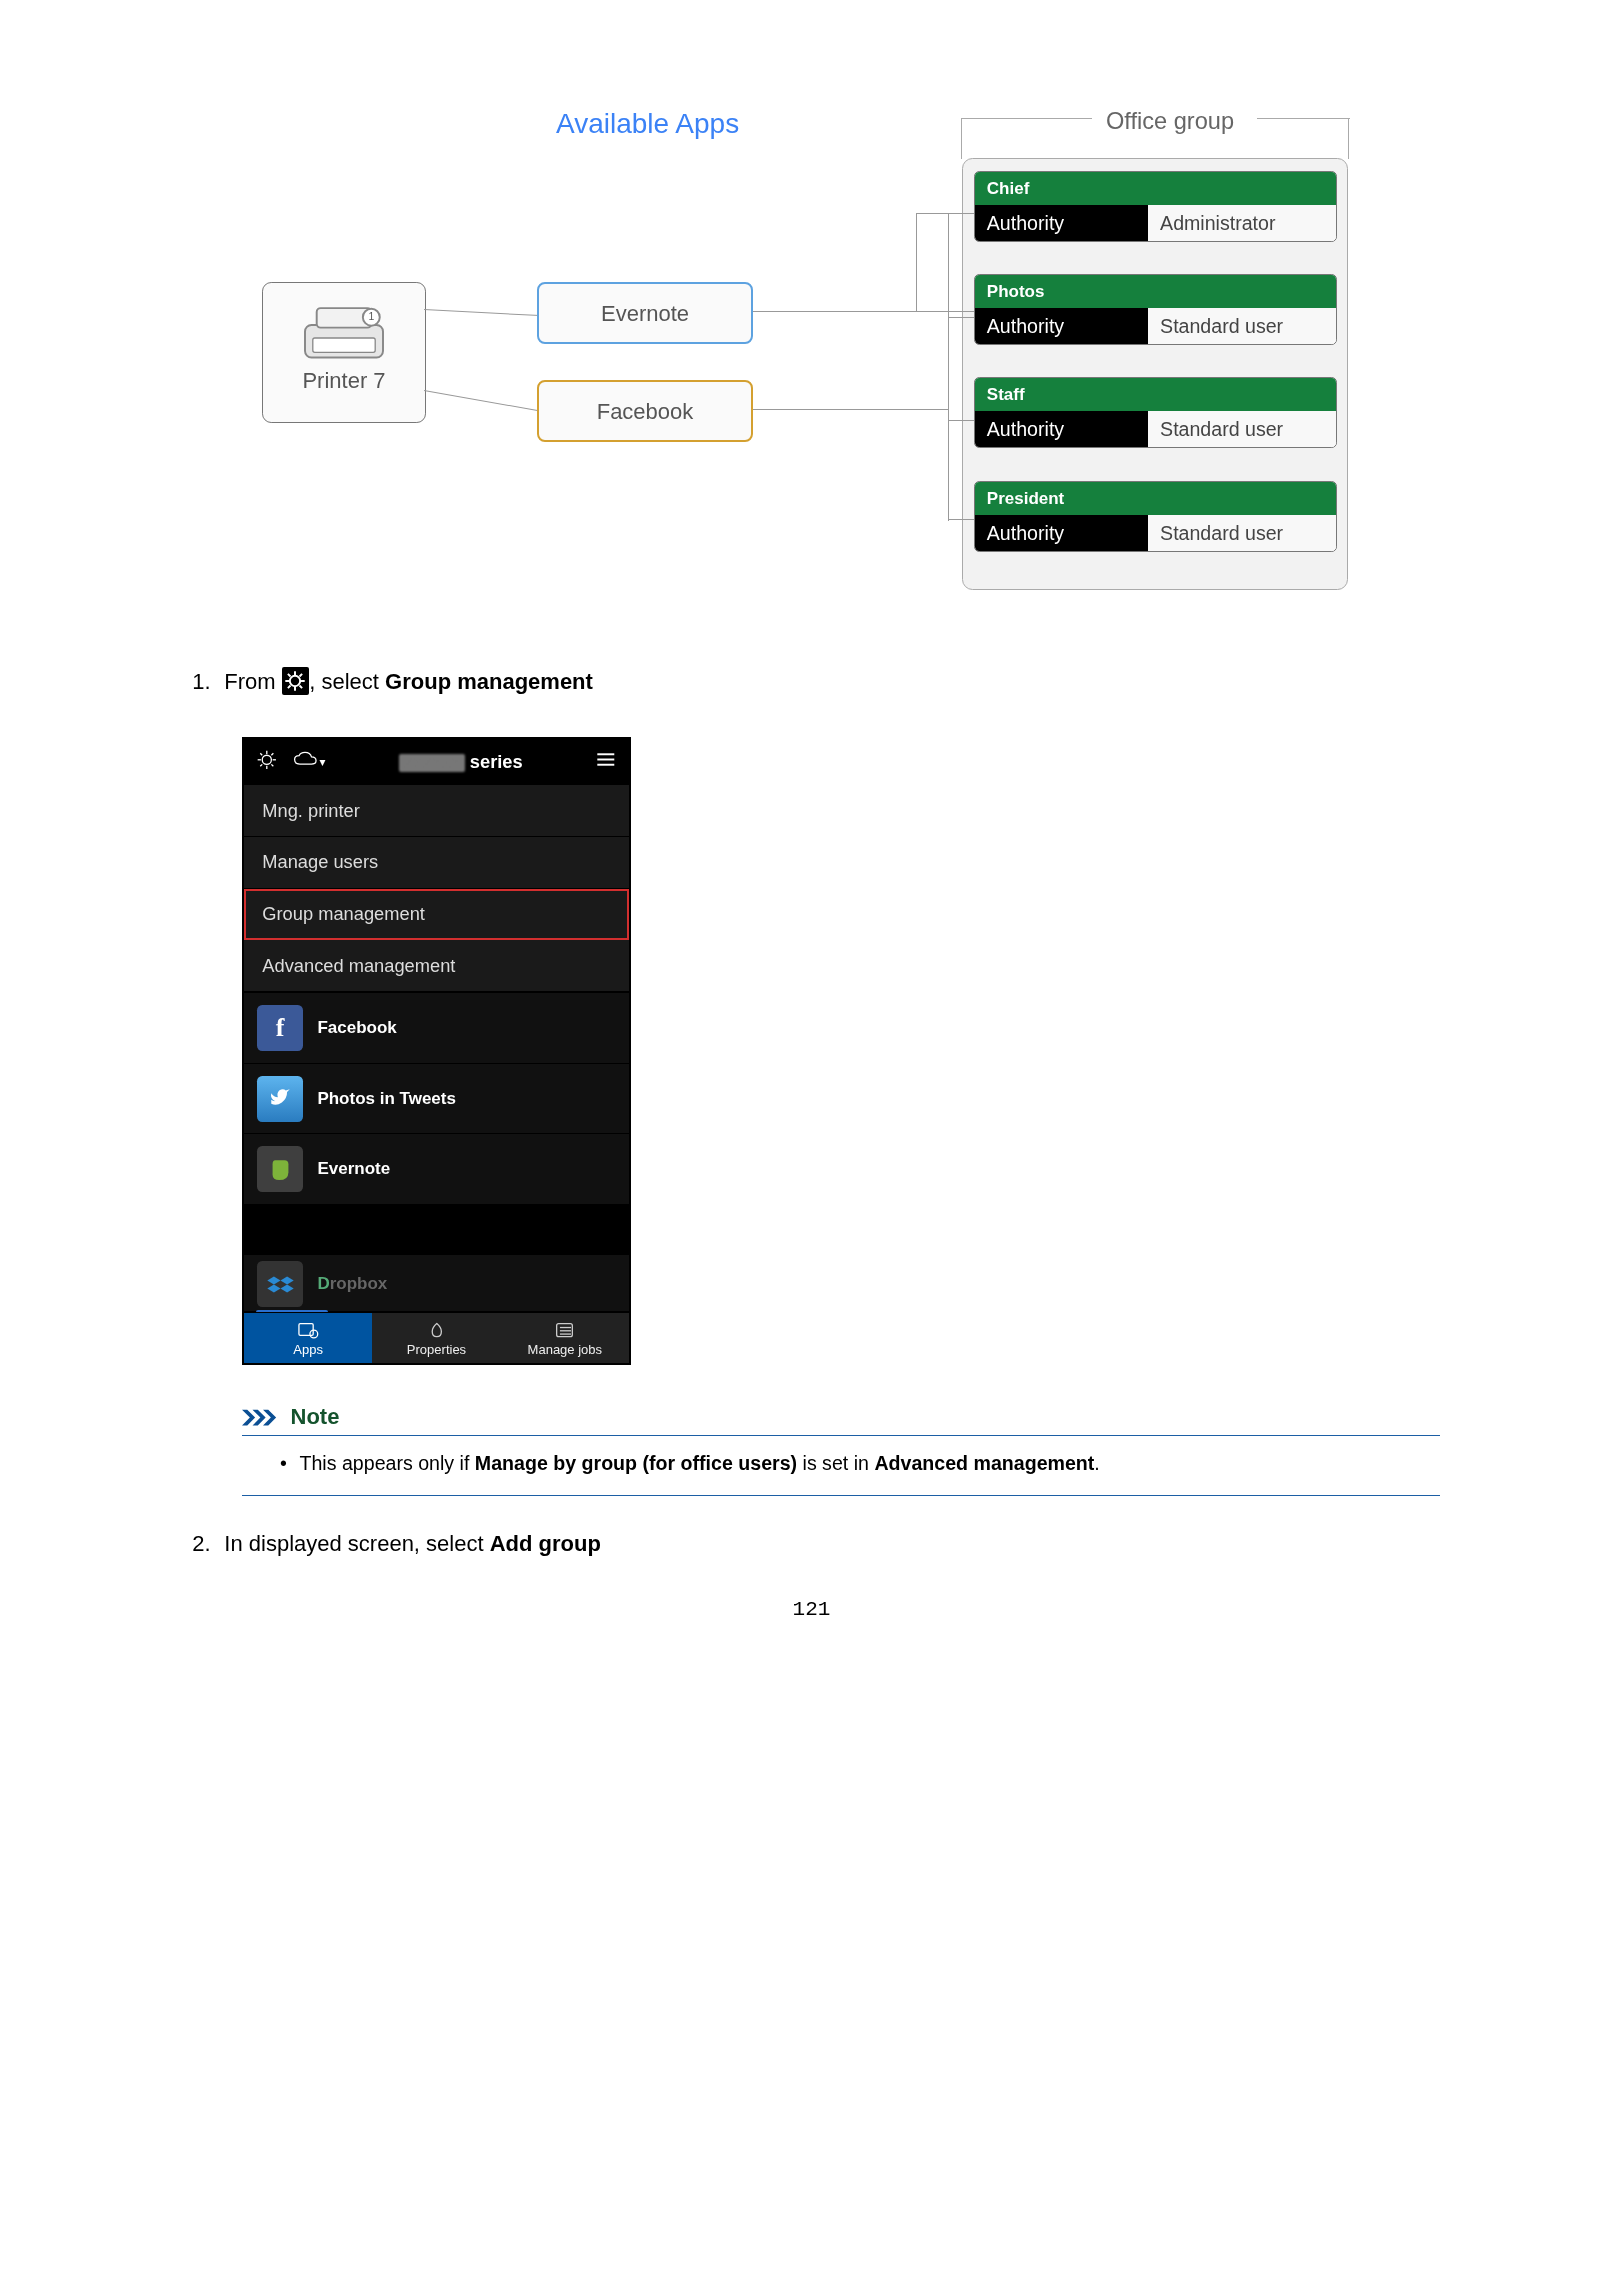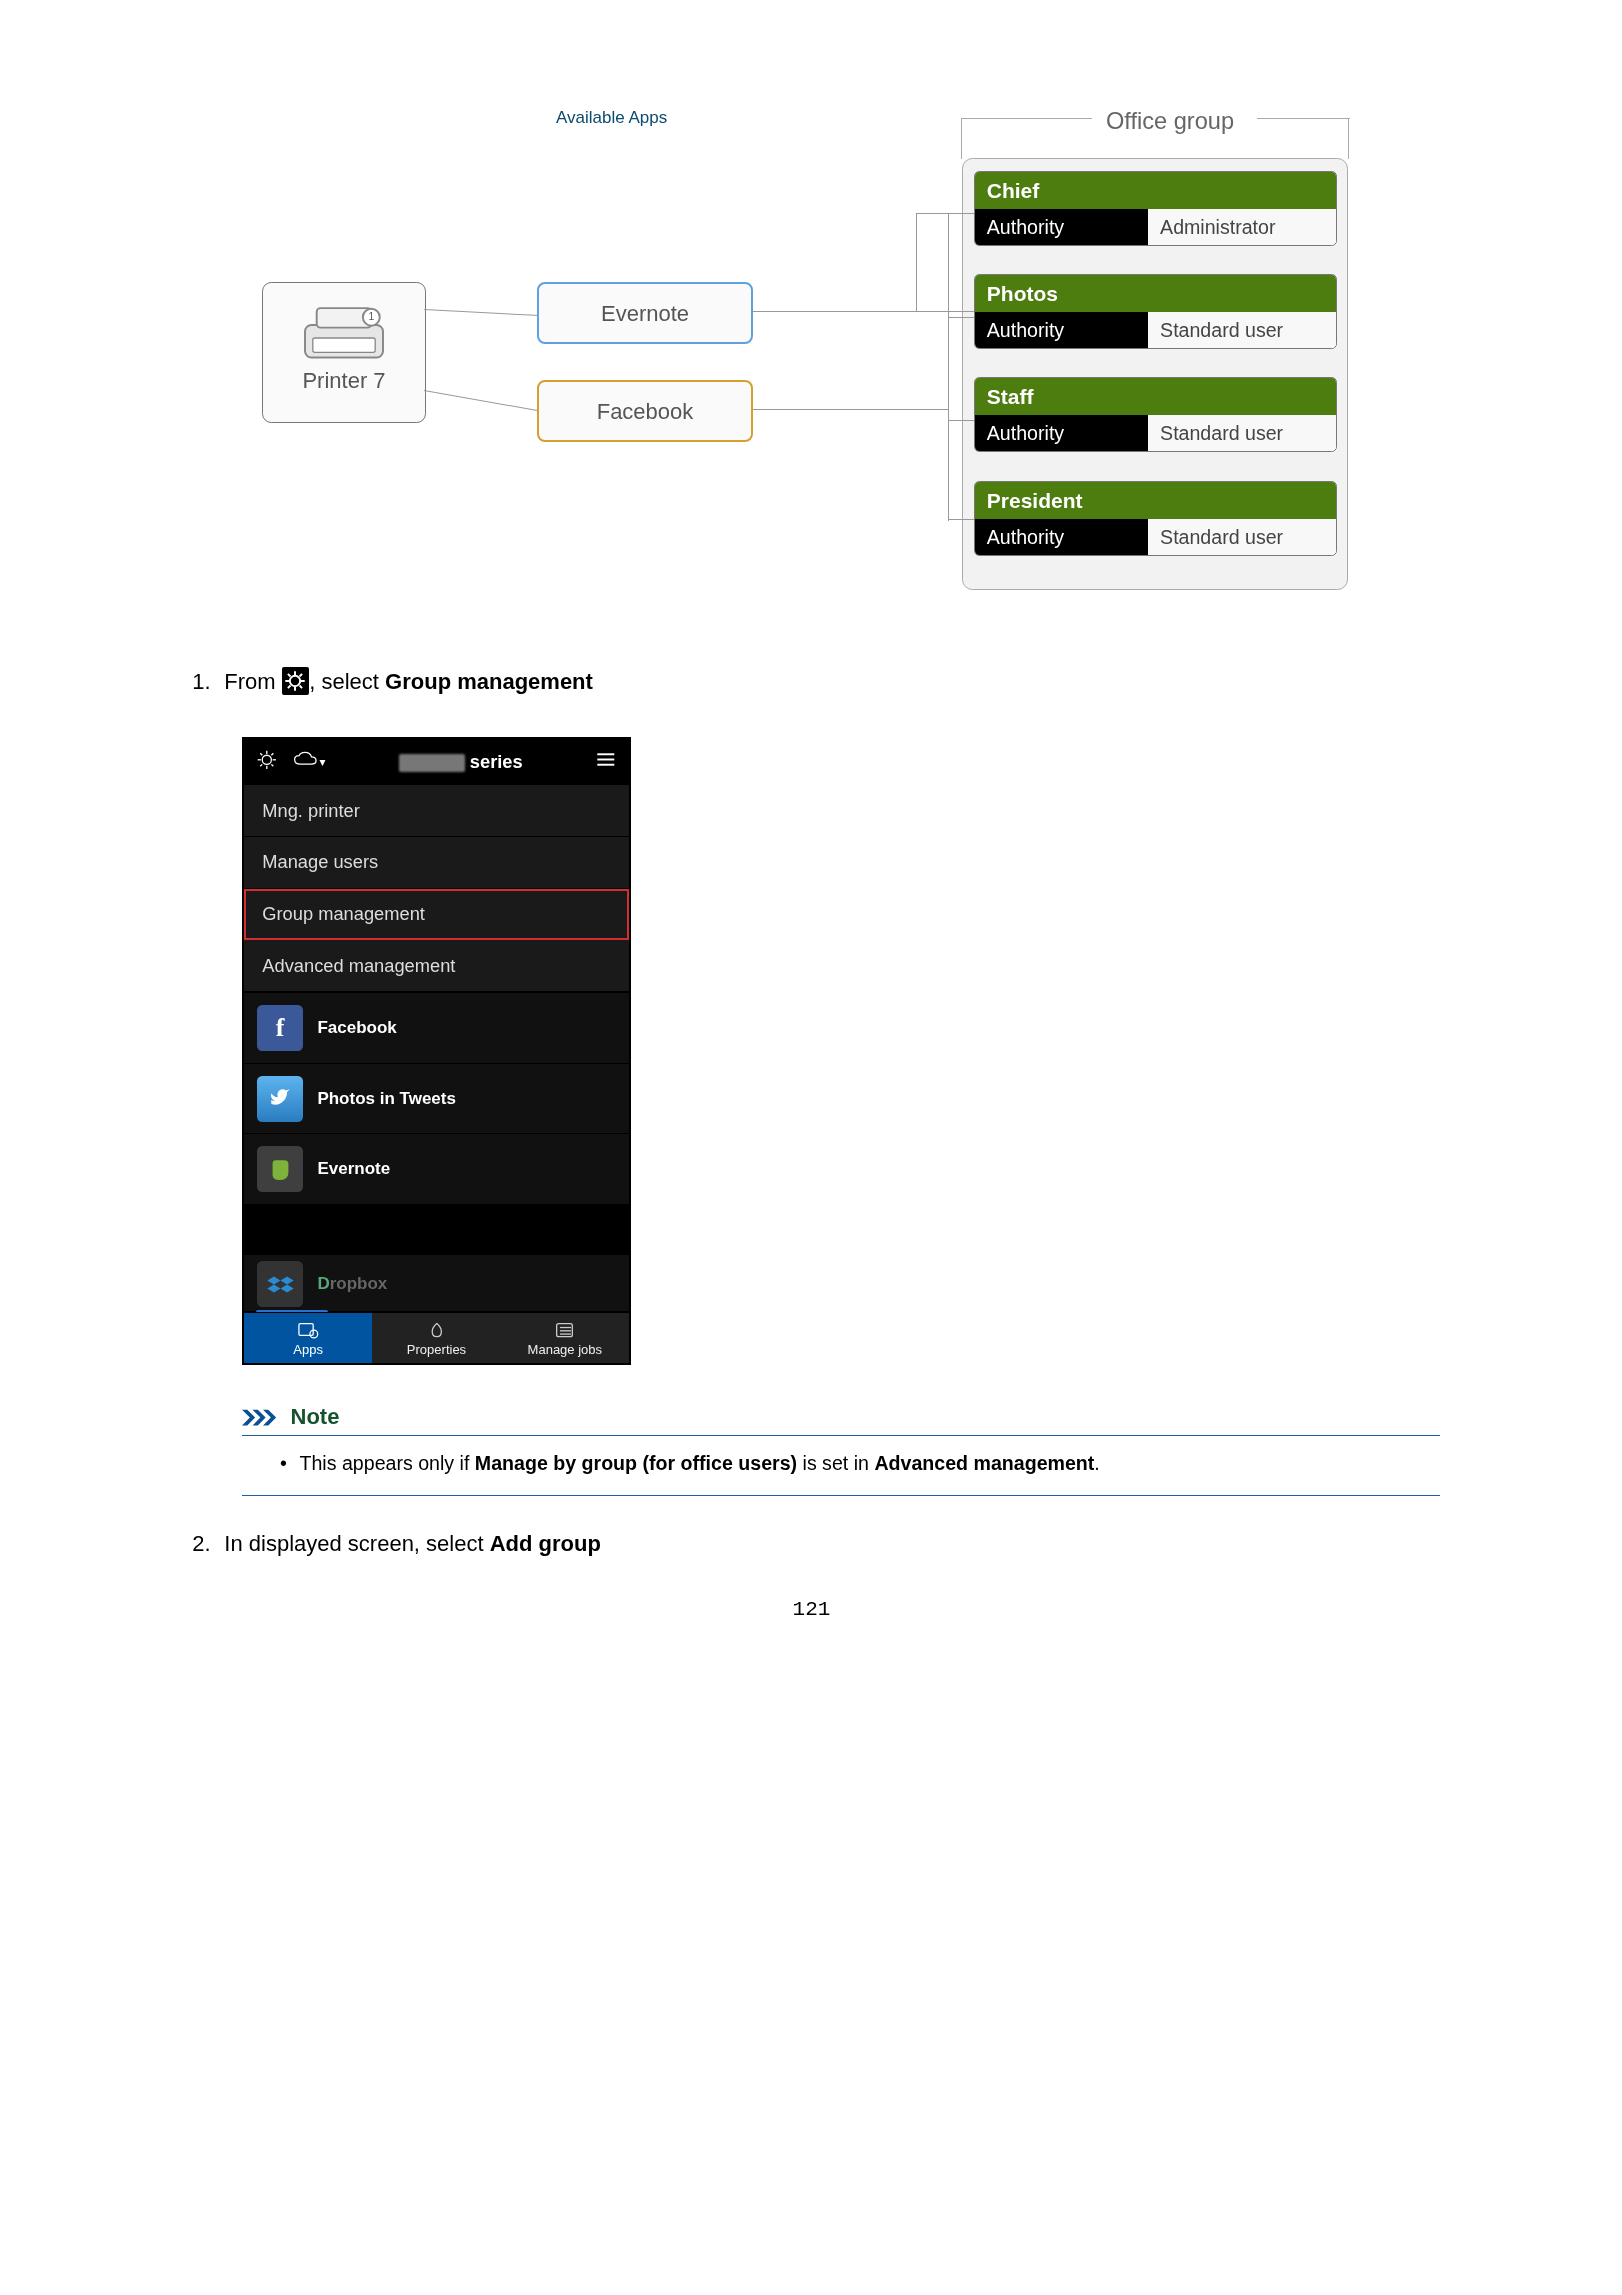--- a/index.html
+++ b/index.html
@@ -19,22 +19,22 @@
   .diagram {
     position: relative;
     width: 1099px;
     height: 523px;
     margin: 0 auto 65px auto;
   }
   .available-title {
     position: absolute;
     left: 294px;
     top: 29.4px;
-    font-size: 17px;
-    color: #0c4a6e;
+    font-size: 28px;
+    color: #3b82f6;
   }
   .office-title {
     position: absolute;
     left: 844px;
     top: 29.4px;
     font-size: 23.6px;
     color: #666;
   }
   .office-frame {
     position: absolute;
@@ -114,23 +114,23 @@
   .app-facebook { left: 275px; top: 301px; border: 2px solid #d4a030; }
   .role-card {
     position: absolute;
     width: 363px;
     border: 1.3px solid #777;
     border-radius: 5.2px;
     overflow: hidden;
     background: #fafafa;
   }
   .role-head {
-    background: #4d7c0f;
+    background: #15803d;
     color: #fff;
-    font-size: 21px;
+    font-size: 17px;
     padding: 6.5px 11.8px;
     font-weight: bold;
   }
   .role-row { display: flex; }
   .role-auth {
     background: #000000;
     color: #fff;
     width: 48%;
     padding: 6.5px 11.8px;
     font-size: 19.6px;

